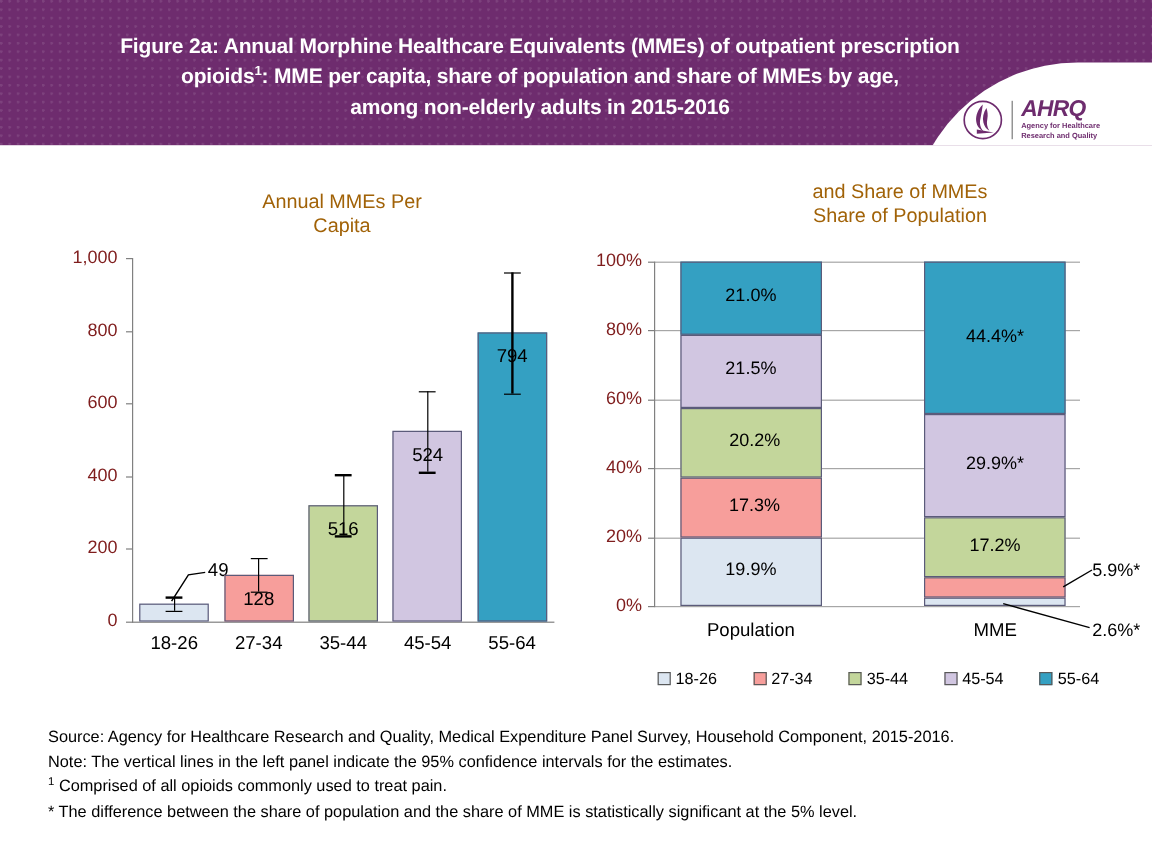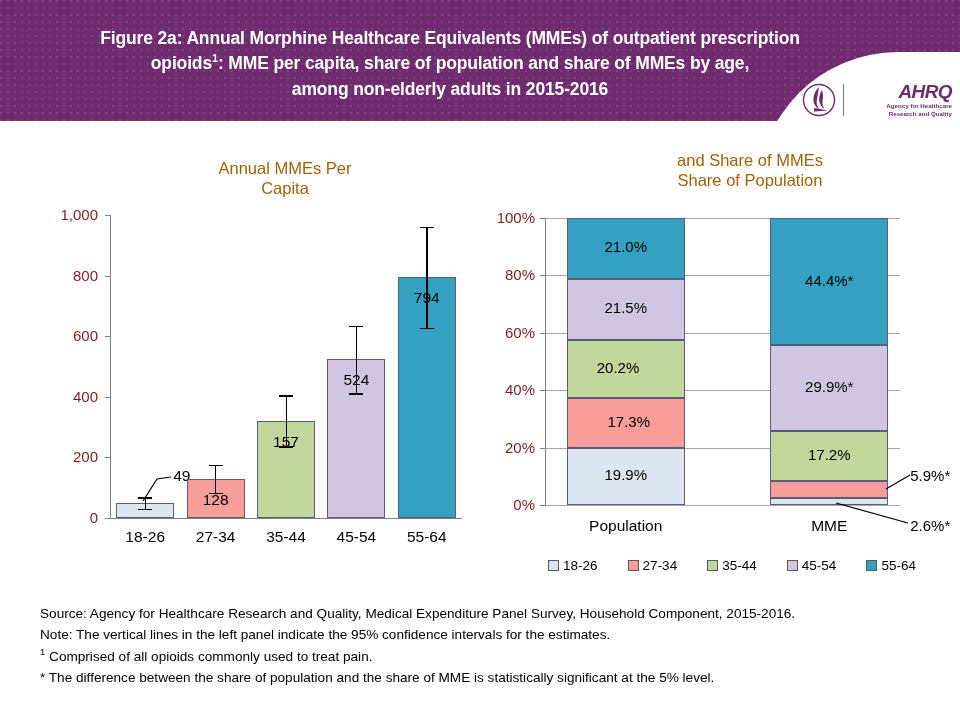--- a/index.html
+++ b/index.html
@@ -54,21 +54,20 @@
   }
   #logo-block {
     position: absolute;
     right: 8px;
     top: 78px;
     width: 150px;
     height: 44px;
     display: flex;
     align-items: center;
     gap: 7px;
-    text-align: right;
   }
   #hhs-eagle { width: 34px; height: 36px; flex: 0 0 auto; }
   #logo-divider {
     width: 1px; height: 32px; background: #7a7a7a; flex: 0 0 auto;
   }
   #ahrq-text { flex: 1 1 auto; }
   #ahrq-word {
     font-size: 19px;
     font-weight: bold;
     font-style: italic;
@@ -225,21 +224,21 @@
     <div class="errbar" style="left: 215.1px; top: 314.975px; width: 1.4px; height: 27.876px;"></div>
     <div class="errbar" style="left: 208.6px; top: 314.975px; width: 14px; height: 1.4px;"></div>
     <div class="errbar" style="left: 208.6px; top: 342.851px; width: 14px; height: 1.4px;"></div>
     <div class="cat-label" style="left: 173.6px; top: 378px; width: 84px;">27-34</div>
     <div class="bar-value" style="left: 175.6px; top: 341.216px; width: 80px;">128</div>
     <div class="bar" style="left: 257px; top: 270.737px; width: 58px; height: 97.263px; background: rgb(195, 214, 155);"></div>
     <div class="errbar" style="left: 285.5px; top: 245.285px; width: 1.4px; height: 51.207px;"></div>
     <div class="errbar" style="left: 279px; top: 245.285px; width: 14px; height: 1.4px;"></div>
     <div class="errbar" style="left: 279px; top: 296.492px; width: 14px; height: 1.4px;"></div>
     <div class="cat-label" style="left: 244px; top: 378px; width: 84px;">35-44</div>
-    <div class="bar-value" style="left: 246px; top: 282.737px; width: 80px;">157</div>
+    <div class="bar-value" style="left: 246px; top: 282.737px; width: 80px;">516</div>
     <div class="bar" style="left: 327.4px; top: 209.228px; width: 58px; height: 158.772px; background: rgb(209, 198, 225);"></div>
     <div class="errbar" style="left: 355.9px; top: 175.595px; width: 1.4px; height: 67.569px;"></div>
     <div class="errbar" style="left: 349.4px; top: 175.595px; width: 14px; height: 1.4px;"></div>
     <div class="errbar" style="left: 349.4px; top: 243.164px; width: 14px; height: 1.4px;"></div>
     <div class="cat-label" style="left: 314.4px; top: 378px; width: 84px;">45-54</div>
     <div class="bar-value" style="left: 316.4px; top: 221.228px; width: 80px;">524</div>
     <div class="bar" style="left: 397.8px; top: 127.418px; width: 58px; height: 240.582px; background: rgb(52, 160, 194);"></div>
     <div class="errbar" style="left: 426.3px; top: 76.514px; width: 1.4px; height: 101.202px;"></div>
     <div class="errbar" style="left: 419.8px; top: 76.514px; width: 14px; height: 1.4px;"></div>
     <div class="errbar" style="left: 419.8px; top: 177.716px; width: 14px; height: 1.4px;"></div>
@@ -269,21 +268,21 @@
     <div class="tick-label" style="left: 0px; top: 116.4px; width: 55px;">80%</div>
     <div class="gridline" style="left: 65px; top: 68px; width: 355px;"></div>
     <div class="axis-line" style="left: 60px; top: 68px; width: 5px; height: 1px;"></div>
     <div class="tick-label" style="left: 0px; top: 59px; width: 55px;">100%</div>
     <div class="axis-line" style="left: 65px; top: 68px; width: 1px; height: 288px;"></div>
     <div class="bar" style="left: 86.75px; top: 297.887px; width: 118px; height: 57.113px; background: rgb(220, 230, 241);"></div>
     <div class="seg-value" style="left: 86.75px; top: 316.443px; width: 118px;">19.9%</div>
     <div class="bar" style="left: 86.75px; top: 248.236px; width: 118px; height: 49.651px; background: rgb(247, 158, 155);"></div>
     <div class="seg-value" style="left: 86.75px; top: 263.062px; width: 124px;">17.3%</div>
     <div class="bar" style="left: 86.75px; top: 190.262px; width: 118px; height: 57.974px; background: rgb(195, 214, 155);"></div>
-    <div class="seg-value" style="left: 84px; top: 209.249px; width: 108px;">20.2%</div>
+    <div class="seg-value" style="left: 95px; top: 209.249px; width: 108px;">20.2%</div>
     <div class="bar" style="left: 86.75px; top: 128.557px; width: 118px; height: 61.705px; background: rgb(209, 198, 225);"></div>
     <div class="seg-value" style="left: 86.75px; top: 149.409px; width: 118px;">21.5%</div>
     <div class="bar" style="left: 86.75px; top: 68.287px; width: 118px; height: 60.27px; background: rgb(52, 160, 194);"></div>
     <div class="seg-value" style="left: 86.75px; top: 88.422px; width: 118px;">21.0%</div>
     <div class="cat-label" style="left: 75.75px; top: 367px; width: 140px;">Population</div>
     <div class="bar" style="left: 290.25px; top: 347.538px; width: 118px; height: 7.462px; background: rgb(220, 230, 241);"></div>
     <div class="bar" style="left: 290.25px; top: 330.605px; width: 118px; height: 16.933px; background: rgb(247, 158, 155);"></div>
     <div class="bar" style="left: 290.25px; top: 281.241px; width: 118px; height: 49.364px; background: rgb(195, 214, 155);"></div>
     <div class="seg-value" style="left: 290.25px; top: 295.923px; width: 118px;">17.2%</div>
     <div class="bar" style="left: 290.25px; top: 195.428px; width: 118px; height: 85.813px; background: rgb(209, 198, 225);"></div>

